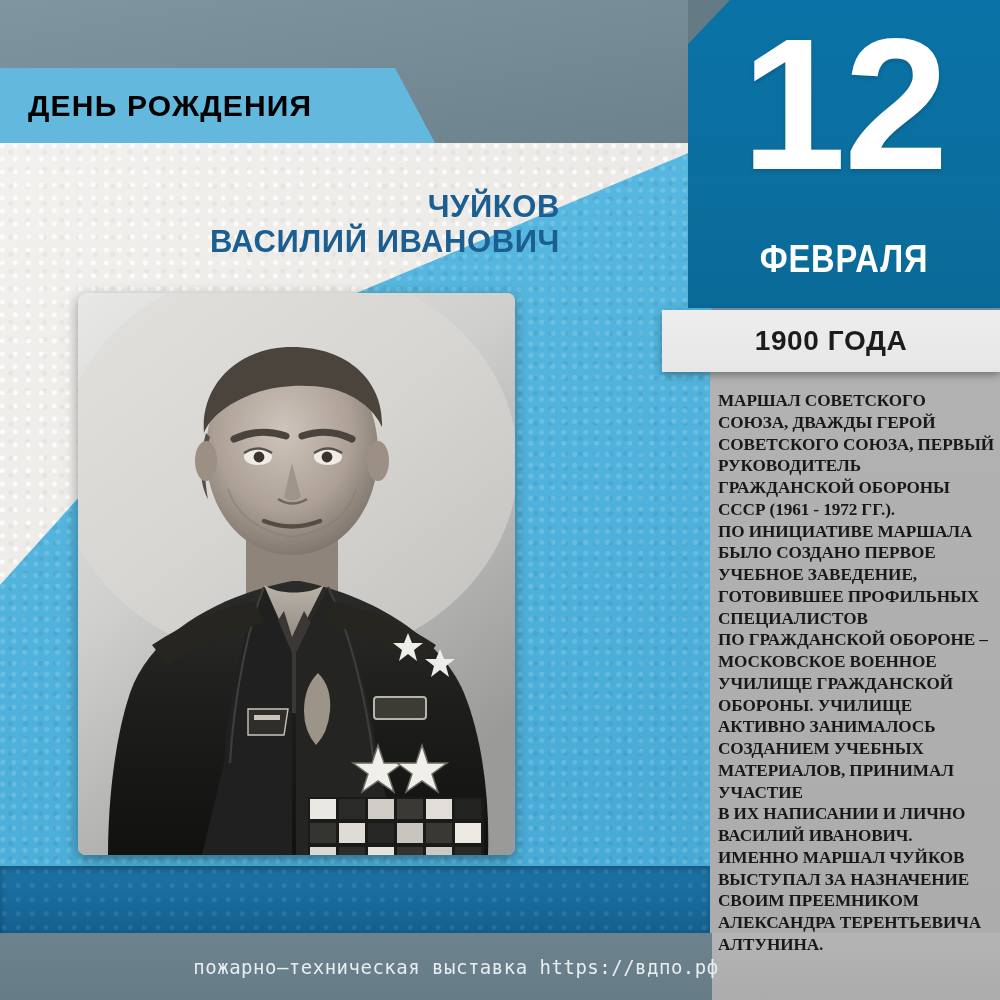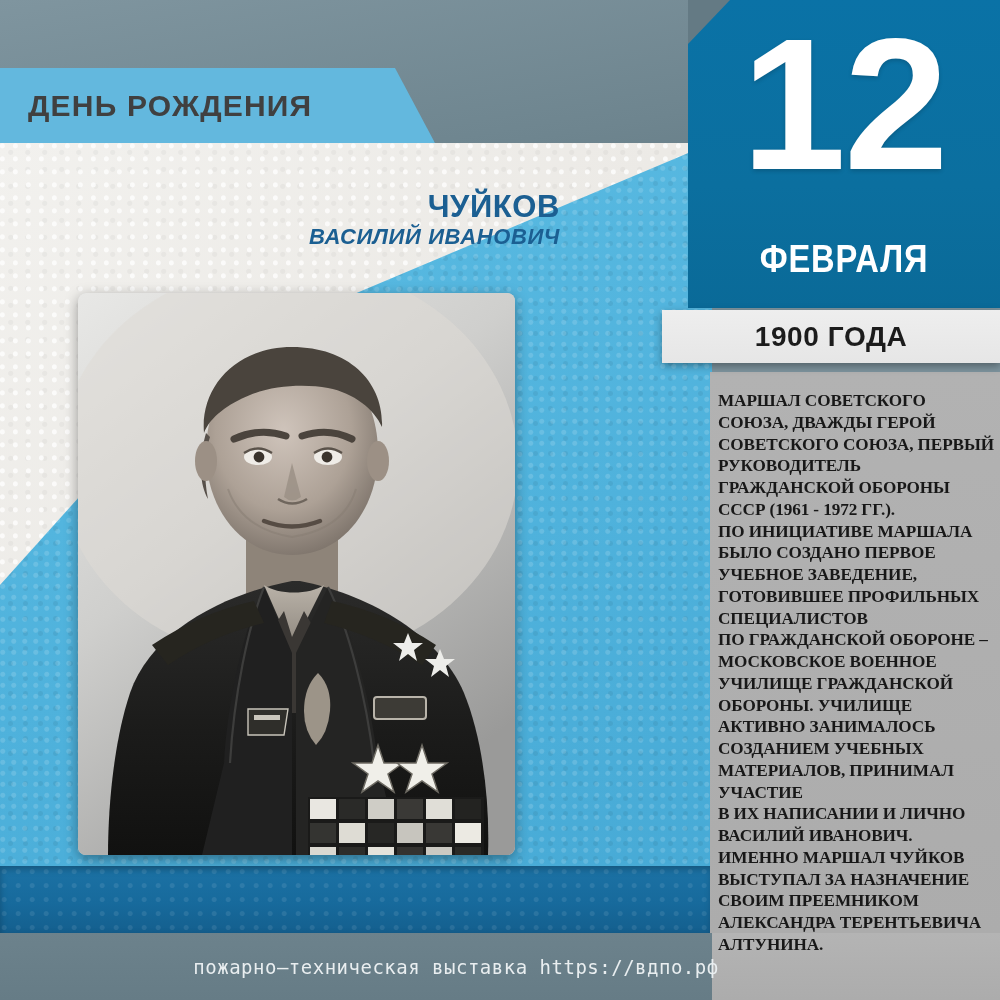--- a/index.html
+++ b/index.html
@@ -31,21 +31,21 @@
     position: absolute;
     left: 0; top: 68px;
     width: 435px; height: 75px;
     background: #63b8de;
     clip-path: polygon(0 0, 395px 0, 435px 75px, 0 75px);
     display: flex;
     align-items: center;
     box-shadow: 2px 3px 7px rgba(0,0,0,.28);
   }
   .header-ribbon-label {
-    color: #404040;
+    color: #000000;
     font-size: 30px;
     font-weight: 700;
     letter-spacing: 1.2px;
     margin-left: 28px;
     white-space: nowrap;
   }
 
   
   .paper {
     position: absolute;
@@ -130,21 +130,21 @@
     position: absolute;
     left: 0; top: 190px;
     width: 560px;
     text-align: right;
     color: #1b5f92;
     font-weight: 700;
     line-height: 1.12;
     z-index: 4;
   }
   .name-surname { font-size: 31px; letter-spacing: .6px; padding-left: 32px; }
-  .name-full    { font-size: 22px; letter-spacing: .6px; font-style: italic; }
+  .name-full    { font-size: 31px; letter-spacing: .6px; }
 
   
   .portrait-frame {
     position: absolute;
     left: 78px; top: 293px;
     width: 437px; height: 562px;
     border-radius: 8px;
     overflow: hidden;
     box-shadow: 0 4px 14px rgba(0,0,0,.38);
     z-index: 5;
@@ -185,21 +185,21 @@
     font-weight: 700;
     letter-spacing: 1px;
     z-index: 6;
     transform: scaleX(.86);
   }
 
   
   .year-chip {
     position: absolute;
     left: 662px; top: 310px;
-    width: 338px; height: 53px;
+    width: 338px; height: 62px;
     background: linear-gradient(180deg, #eeeeee 0%, #e6e6e6 100%);
     display: flex;
     align-items: center;
     justify-content: center;
     z-index: 7;
     box-shadow: 0 3px 8px rgba(0,0,0,.35);
   }
   .year-chip-text {
     color: #1c1c1c;
     font-size: 28px;

